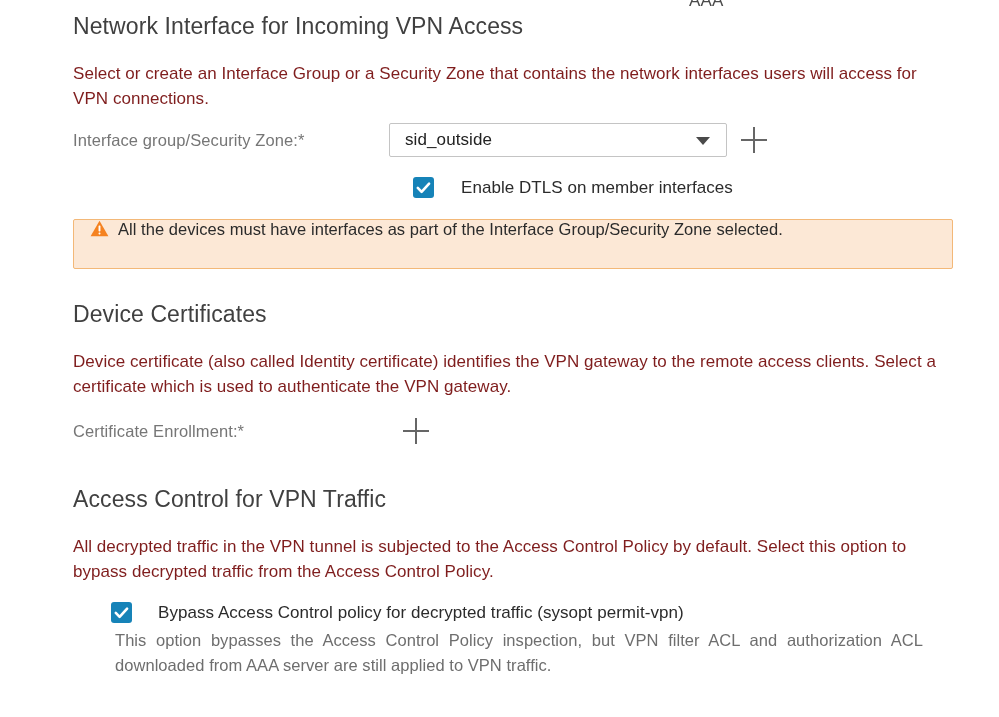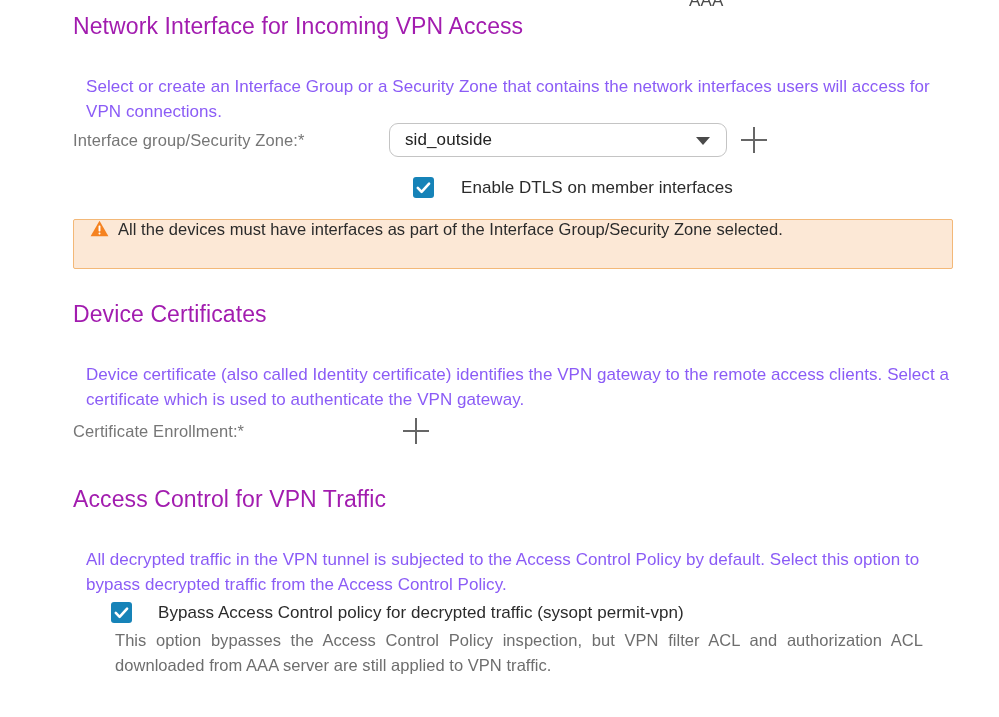--- a/index.html
+++ b/index.html
@@ -37,31 +37,31 @@
   .content {
     position: absolute;
     left: 73px;
     top: 0;
     width: 880px;
   }
 
   h2.section-heading {
     font-size: 23px;
     font-weight: 400;
-    color: #a21caf;
+    color: #404040;
     margin: 0;
     letter-spacing: 0.1px;
     line-height: 1.2;
   }
 
   p.section-desc {
     font-size: 17px;
     font-weight: 400;
-    color: #8b5cf6;
-    margin: 13px;
+    color: #7f1d1d;
+    margin: 0;
     line-height: 1.47;
     letter-spacing: 0.05px;
   }
 
   
   .form-row {
     display: flex;
     align-items: center;
   }
   .field-label {
@@ -72,21 +72,21 @@
     letter-spacing: 0.1px;
   }
   .select-wrap {
     position: relative;
     width: 338px;
     height: 34px;
     flex: 0 0 338px;
     box-sizing: border-box;
     background: #ffffff;
     border: 1px solid #c4c4c4;
-    border-radius: 9px;
+    border-radius: 2px;
     display: flex;
     align-items: center;
   }
   .select-wrap.focused {
     border: 2px solid #1ba1e2;
     border-radius: 4px;
   }
   .select-value {
     font-size: 17px;
     color: #222222;

